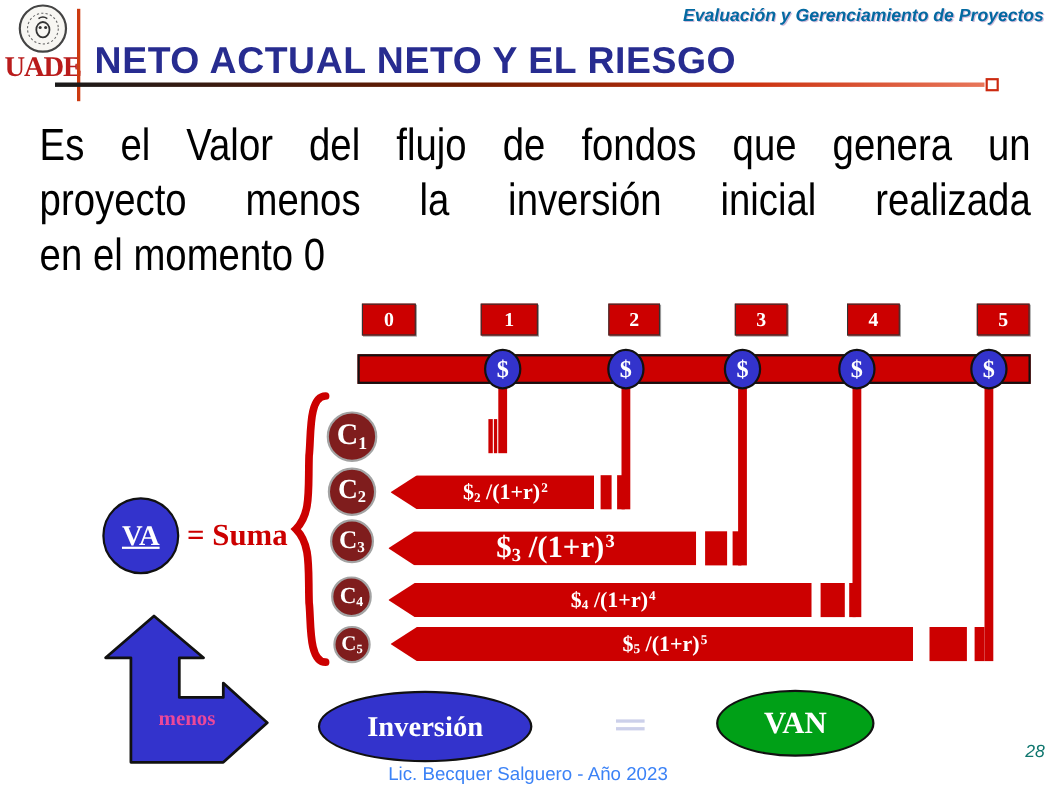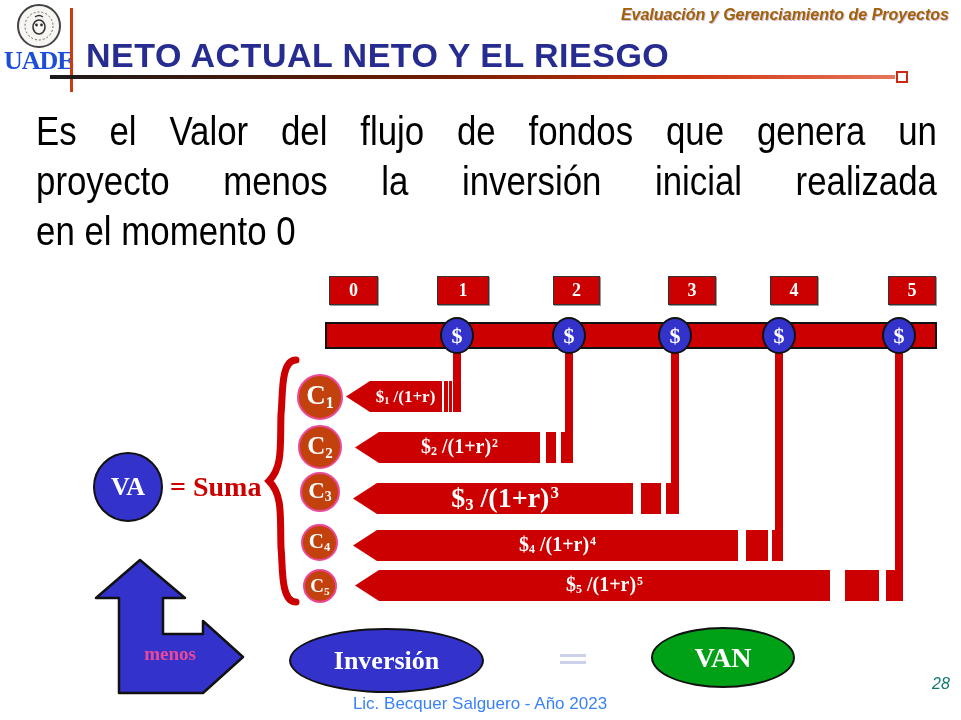--- a/index.html
+++ b/index.html
@@ -2,24 +2,24 @@
 <html><head>
 <meta charset="utf-8">
 <style>
   html,body{margin:0;padding:0;background:#888;}
   .slide{position:relative;width:961px;height:720px;background:#ffffff;overflow:hidden;
          font-family:"Liberation Sans",sans-serif;margin:0 auto;}
 
   
   .seal{position:absolute;left:16px;top:3px;width:46px;height:46px;}
   .uade-word{position:absolute;left:4px;top:46px;width:68px;text-align:center;
-             font-family:"Liberation Serif",serif;font-weight:700;font-size:26px;color:#1d4ed8;letter-spacing:-1px;}
+             font-family:"Liberation Serif",serif;font-weight:700;font-size:26px;color:#b91c1c;letter-spacing:-1px;}
   .vline{position:absolute;left:70px;top:8px;width:3px;height:84px;background:#cc3a10;}
   .course{position:absolute;right:12px;top:6px;font-size:16px;font-weight:700;font-style:italic;
-          color:#a16207;text-shadow:1px 1px 0 rgba(120,60,150,.35);}
+          color:#0369a1;text-shadow:1px 1px 0 rgba(120,60,150,.35);}
   .title{position:absolute;left:86px;top:36px;font-size:34px;font-weight:700;color:#272c90;
          letter-spacing:.5px;white-space:nowrap;}
   .hrule{position:absolute;left:50px;top:75px;width:845px;height:4px;
          background:linear-gradient(90deg,#1a1a1a,#6e1c00 45%,#cc3310 75%,#e8765a 100%);}
   .hrule-cap{position:absolute;left:896px;top:71px;width:8px;height:8px;border:2px solid #cc2a10;background:#fff;}
 
   
   .body-text{position:absolute;left:36px;top:106px;width:1060px;
              transform:scaleX(.85);transform-origin:0 0;
              font-size:41px;line-height:50px;color:#000;}
@@ -40,27 +40,27 @@
 
   
   .arrow{position:absolute;height:31px;background:#cc0000;z-index:2;
          clip-path:polygon(24px 0%,100% 0%,100% 100%,24px 100%,0% 50%);
          display:flex;align-items:center;justify-content:center;padding-left:24px;box-sizing:border-box;
          font-family:"Liberation Serif",serif;font-weight:700;color:#fff;}
   .arrow sub{font-size:.6em;vertical-align:-.2em;}
   .arrow sup{font-size:.6em;vertical-align:.55em;margin-left:1px;}
 
   
-  .ccircle{position:absolute;border-radius:50%;background:#c2410c;border:2px solid #ec4899;box-sizing:border-box;
+  .ccircle{position:absolute;border-radius:50%;background:#7f1d1d;border:2px solid #a3a3a3;box-sizing:border-box;
            display:flex;align-items:center;justify-content:center;color:#fff;
            font-family:"Liberation Serif",serif;font-weight:700;z-index:4;}
   .ccircle sub{font-size:.6em;vertical-align:-.25em;}
   .va-circle{position:absolute;left:93px;top:452px;width:70px;height:70px;border-radius:50%;
              background:#3333cc;border:2px solid #111;box-sizing:border-box;display:flex;align-items:center;
-             justify-content:center;color:#fff;font-family:"Liberation Serif",serif;font-weight:700;font-size:26px;}
+             justify-content:center;color:#fff;font-family:"Liberation Serif",serif;font-weight:700;font-size:26px;text-decoration:underline;}
   .suma{position:absolute;left:170px;top:471px;font-family:"Liberation Serif",serif;font-weight:700;
         font-size:28px;color:#cc0000;white-space:nowrap;}
   .brace{position:absolute;left:260px;top:354px;}
 
   
   .menos-svg{position:absolute;left:88px;top:552px;}
   .menos-label{position:absolute;left:122px;top:643px;width:96px;text-align:center;color:#ec4899;
                font-family:"Liberation Serif",serif;font-weight:700;font-size:19px;z-index:5;}
   .ellipse{position:absolute;border-radius:50%;border:2px solid #111;box-sizing:border-box;
            display:flex;align-items:center;justify-content:center;color:#fff;
@@ -124,23 +124,20 @@
   <div class="dollar" style="left:882px">
       <span>$</span>
     </div>
 
   <div class="vflow" style="left:453px;height:63px"></div>
   <div class="vflow" style="left:565px;height:114px"></div>
   <div class="vflow" style="left:671px;height:165px"></div>
   <div class="vflow" style="left:775px;height:212px"></div>
   <div class="vflow" style="left:895px;height:252px"></div>
 
-  <div class="arrow" style="left:346px;top:381px;width:96px;font-size:17px">
-    <span><span>$</span><sub>1</sub><span> /(1+r)</span><sup></sup></span>
-  </div>
   <div class="dash" style="left:444px;top:381px;width:4px;height:31px"></div>
   <div class="dash" style="left:449px;top:381px;width:3px;height:31px"></div>
 
   <div class="arrow" style="left:355px;top:432px;width:185px;font-size:20px">
     <span><span>$</span><sub>2</sub><span> /(1+r)</span><sup>2</sup></span>
   </div>
   <div class="dash" style="left:546px;top:432px;width:10px;height:31px"></div>
   <div class="dash" style="left:561px;top:432px;width:7px;height:31px"></div>
 
   <div class="arrow" style="left:353px;top:483px;width:280px;font-size:28px">

